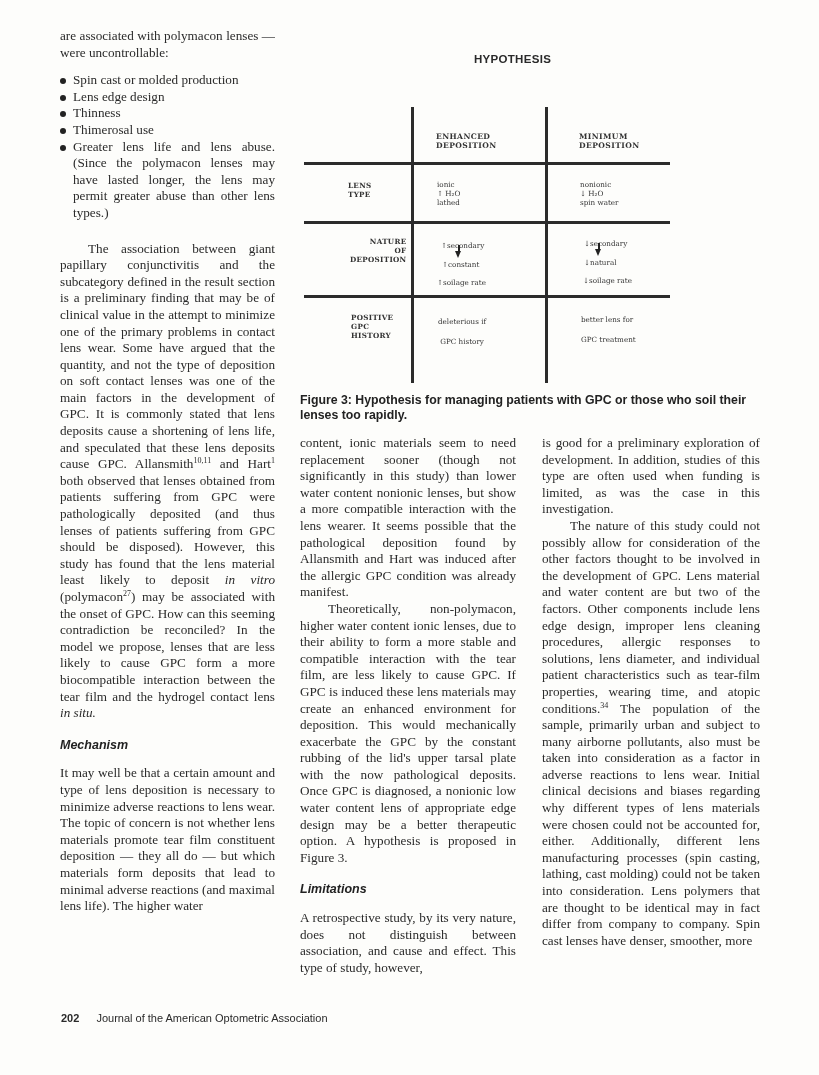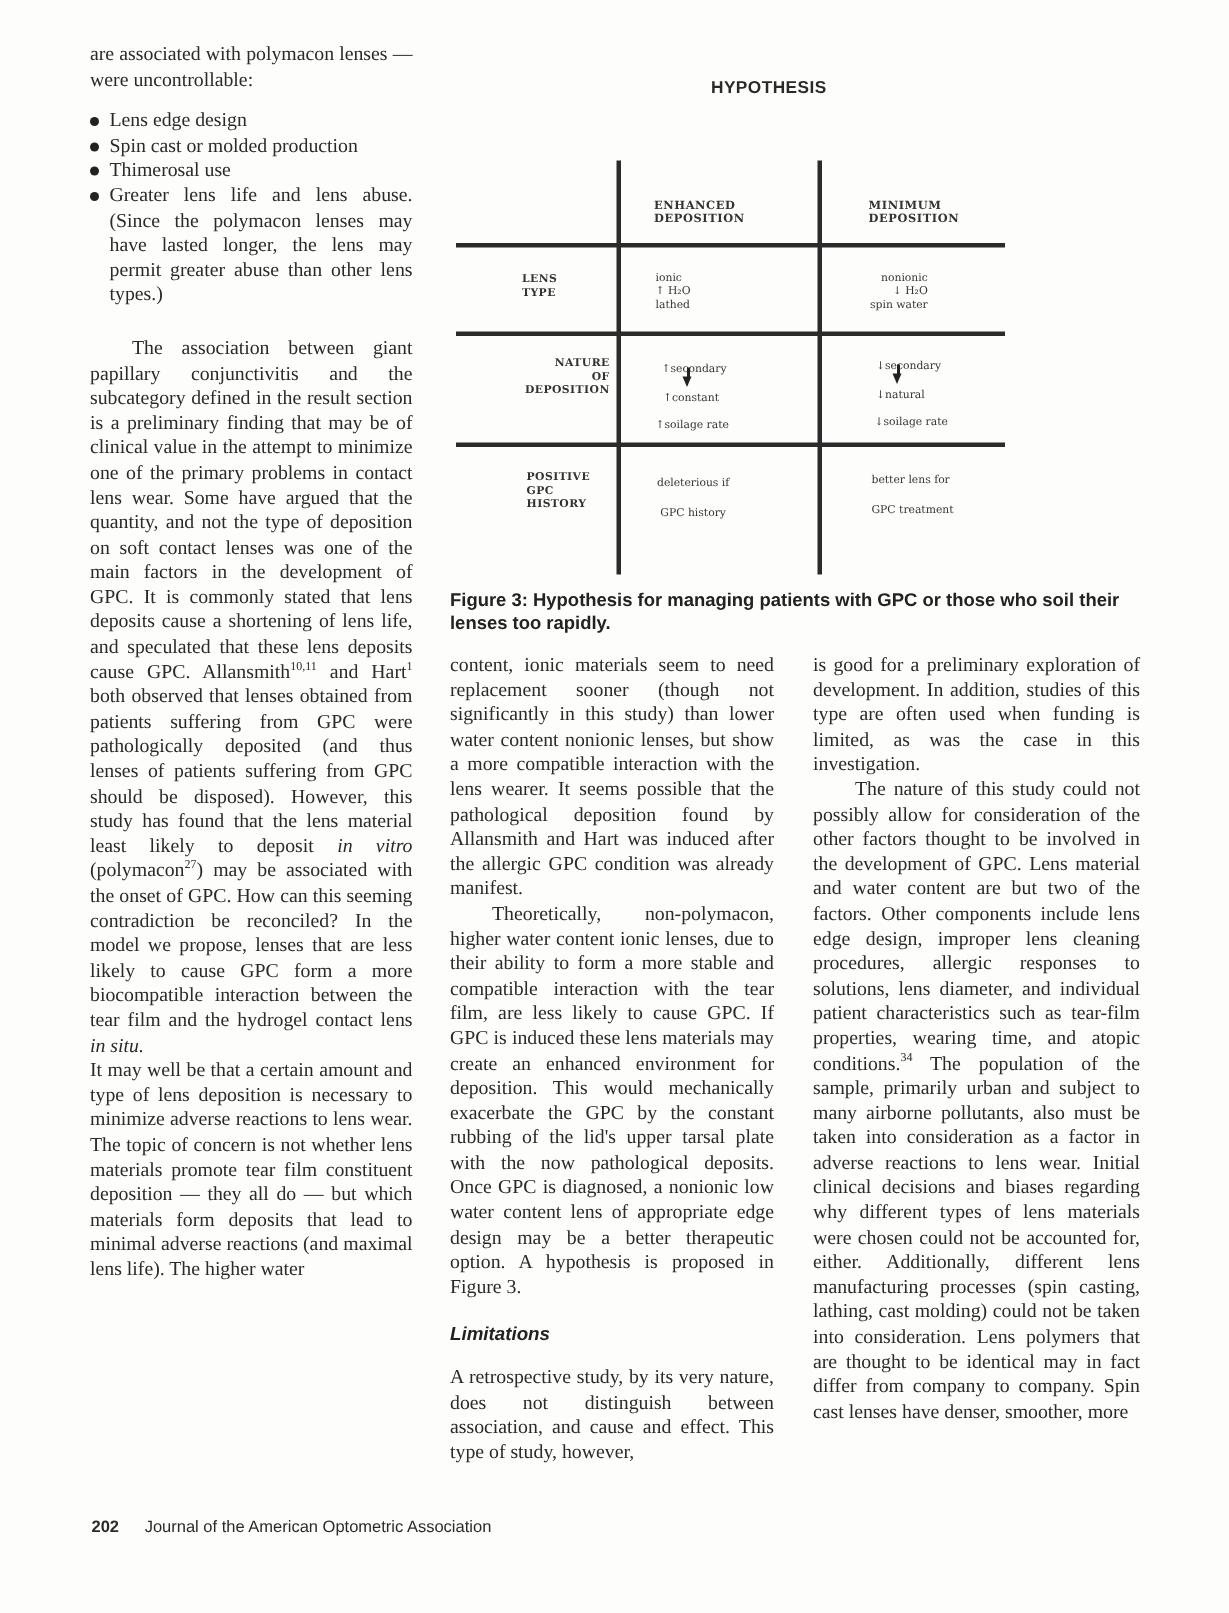--- a/index.html
+++ b/index.html
@@ -46,27 +46,29 @@
     font-family: "Liberation Sans", "DejaVu Sans", sans-serif; font-size: 11px; color: #2a2a2a;
   }
   #footer .pg { font-weight: bold; margin-right: 14px; }
 </style>
 </head>
 <body>
 
 <div id="col1" class="col">
   <p>are associated with polymacon lenses — were uncontrollable:</p>
   <ul class="bullets">
+    <li>Spin cast or molded production</li>
     <li>Lens edge design</li>
-    <li>Spin cast or molded production</li>
+    <li>Thinness</li>
     <li>Thimerosal use</li>
     <li>Greater lens life and lens abuse. (Since the polymacon lenses may have lasted longer, the lens may permit greater abuse than other lens types.)</li>
   </ul>
   <div class="gap"></div>
   <p class="indent"><span>The association between giant papillary conjunctivitis and the subcategory defined in the result section is a preliminary finding that may be of clinical value in the attempt to minimize one of the primary problems in contact lens wear. Some have argued that the quantity, and not the type of deposition on soft contact lenses was one of the main factors in the development of GPC. It is commonly stated that lens deposits cause a shortening of lens life, and speculated that these lens deposits cause GPC. Allansmith</span><sup>10,11</sup><span> and Hart</span><sup>1</sup><span> both observed that lenses obtained from patients suffering from GPC were pathologically deposited (and thus lenses of patients suffering from GPC should be disposed). However, this study has found that the lens material least likely to deposit </span><i>in vitro</i><span> (polymacon</span><sup>27</sup><span>) may be associated with the onset of GPC. How can this seeming contradiction be reconciled? In the model we propose, lenses that are less likely to cause GPC form a more biocompatible interaction between the tear film and the hydrogel contact lens </span><i>in situ.</i></p>
+  <h3 class="sect">Mechanism</h3>
   <p>It may well be that a certain amount and type of lens deposition is necessary to minimize adverse reactions to lens wear. The topic of concern is not whether lens materials promote tear film constituent deposition — they all do — but which materials form deposits that lead to minimal adverse reactions (and maximal lens life). The higher water</p>
 </div>
 
 <div>
   <div id="fig-title">HYPOTHESIS</div>
 
   <div class="vl" style="left:411px; top:107px; height:276px;"></div>
   <div class="vl" style="left:545px; top:107px; height:276px;"></div>
   <div class="hl" style="left:304px; top:162px; width:366px;"></div>
   <div class="hl" style="left:304px; top:221px; width:366px;"></div>
@@ -83,21 +85,21 @@
 
   <div class="ft rowh" style="left:348px; top:181px;">
     <div>LENS</div>
       <div>TYPE</div>
   </div>
   <div class="ft" style="left:437px; top:180px;">
     <div>ionic</div>
       <div>↑ H₂O</div>
       <div>lathed</div>
   </div>
-  <div class="ft" style="left:580px; top:180px;text-align:right;">
+  <div class="ft" style="left:580px; top:180px;">
     <div>nonionic</div>
       <div>↓ H₂O</div>
       <div>spin water</div>
   </div>
 
   <div class="ft rowh" style="left:350px; top:237px;text-align:right;">
     <div>NATURE</div>
       <div>OF</div>
       <div>DEPOSITION</div>
   </div>

